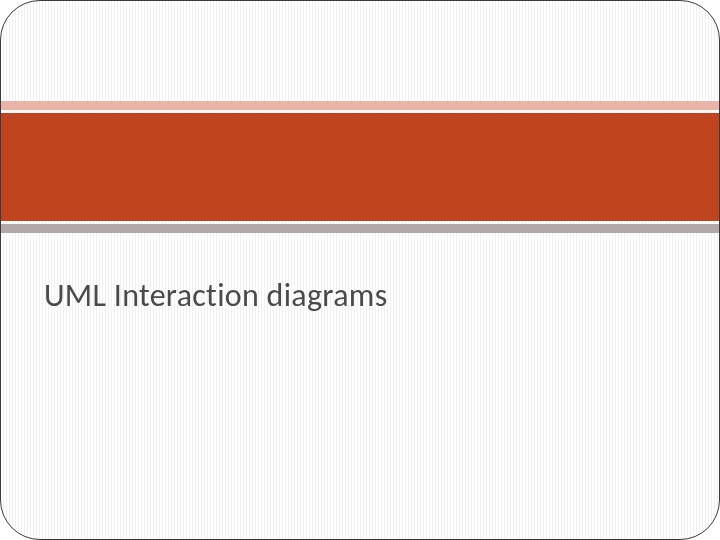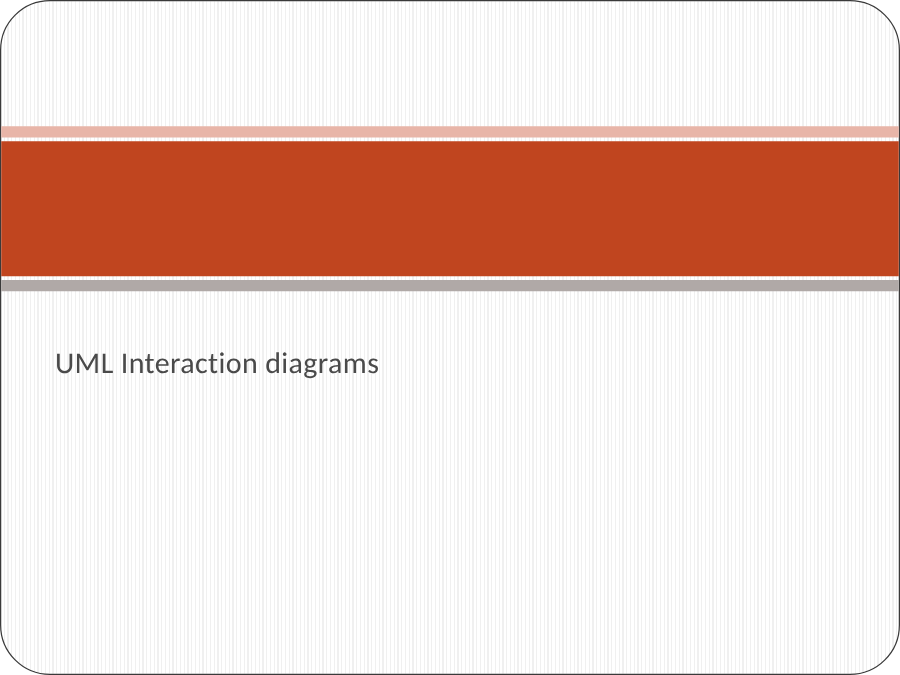--- a/index.html
+++ b/index.html
@@ -49,21 +49,21 @@
       top: 223px;
       left: 0;
       width: 100%;
       height: 9px;
       background: #b0a9a7;
     }
     .title-text {
       position: absolute;
       top: 275px;
       left: 43px;
-      font-size: 24px;
+      font-size: 32px;
       color: #4a4a4a;
       letter-spacing: 0.3px;
     }
   </style>
 </head>
 <body>
 
 <div class="slide">
   <div class="top-accent"></div>
   <div class="main-band"></div>

